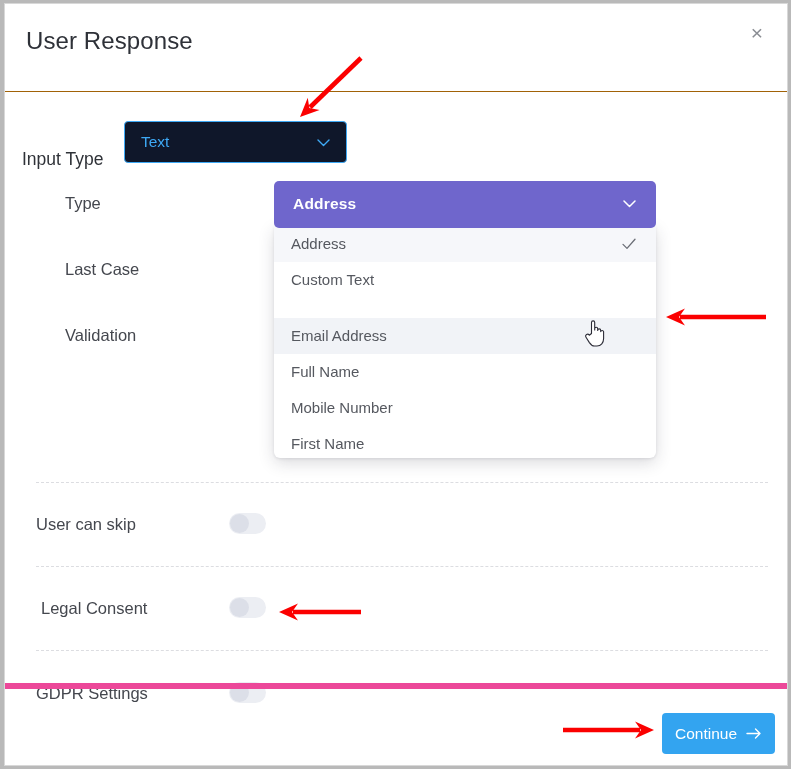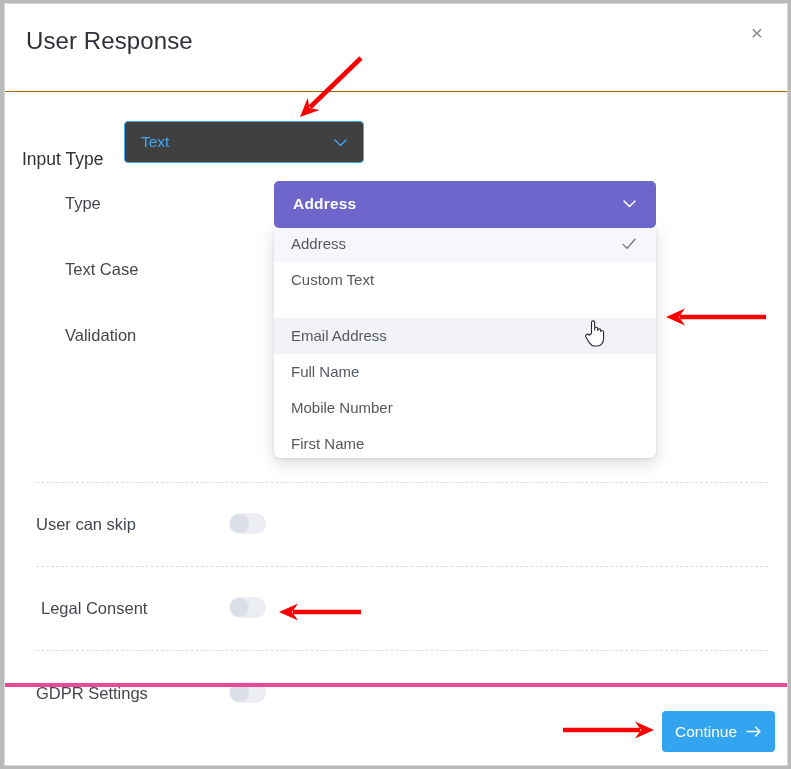--- a/index.html
+++ b/index.html
@@ -62,24 +62,24 @@
     font-size: 16.5px;
     white-space: nowrap;
   }
   .field-label.big { font-size: 17.5px; color: #2f3238; }
 
   
   #input-type-label { left: 0px; top: 52px; width: 104px; text-align: left; padding-left: 17px; margin-top: 16px; }
   #input-type-select {
     position: absolute;
     left: 119px; top: 40px;
-    width: 240px; height: 42px;
+    width: 223px; height: 42px;
     border: 1px solid #3ea9f5;
     border-radius: 4px;
-    background: #404040;
+    background: #0f172a;
     cursor: pointer;
   }
   #input-type-value {
     position: absolute;
     left: 16px; top: 11px;
     font-size: 15.5px;
     color: #3ea9f5;
   }
   .chev {
     position: absolute;
@@ -174,21 +174,21 @@
   }
   #div1 { top: 401px; }
   #div2 { top: 485px; }
   #div3 { top: 569px; }
 
   
   #modal-footer {
     position: absolute;
     left: 0; right: 0; bottom: 0;
     height: 82px;
-    border-top: 4px solid #ec4899;
+    border-top: 6px solid #ec4899;
   }
   #continue-btn {
     position: absolute;
     right: 12px; top: 24px;
     width: 113px; height: 41px;
     background: #33a4f0;
     border: none;
     border-radius: 4px;
     color: #fff;
     font-size: 15.5px;
@@ -233,21 +233,21 @@
     <div class="field-label big" id="input-type-label">Input Type</div>
 
     <div id="input-type-select">
       <div id="input-type-value">Text</div>
       <svg class="chev" id="input-type-chev" viewBox="0 0 13 8">
         <path d="M1 1 L6.5 6.5 L12 1" fill="none" stroke="#3ea9f5" stroke-width="1.4" stroke-linecap="round" stroke-linejoin="round"></path>
       </svg>
     </div>
 
     <div class="field-label" id="type-label">Type</div>
-    <div class="field-label" id="textcase-label">Text Case</div>
+    <div class="field-label" id="textcase-label">Last Case</div>
     <div class="field-label" id="validation-label">Validation</div>
 
     <div id="type-select">
       <div id="type-select-value">Address</div>
       <svg class="chev" id="type-chev" viewBox="0 0 13 8">
         <path d="M1 1 L6.5 6.5 L12 1" fill="none" stroke="#ffffff" stroke-width="1.5" stroke-linecap="round" stroke-linejoin="round"></path>
       </svg>
     </div>
 
     <div id="type-dropdown">

